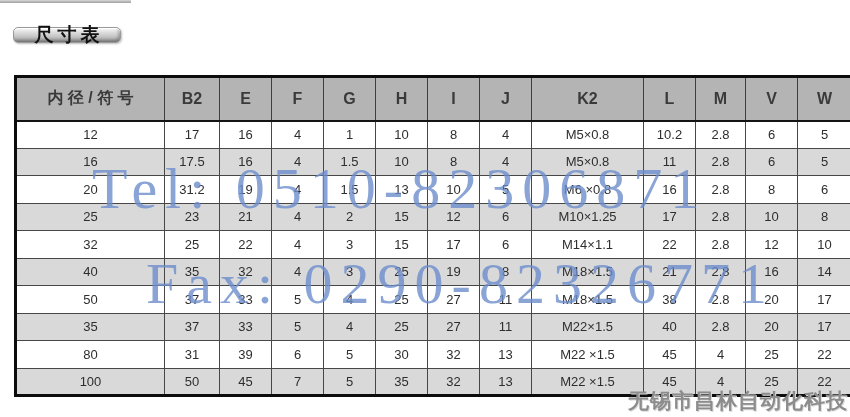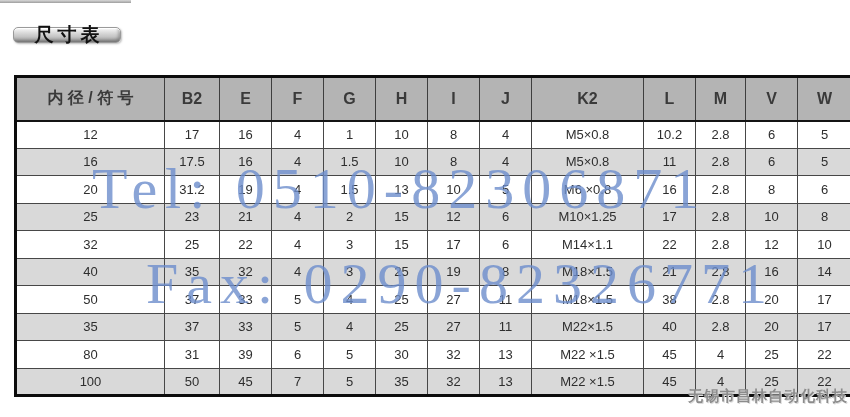--- a/index.html
+++ b/index.html
@@ -74,21 +74,21 @@
     opacity:0.8;
     letter-spacing:8px;
     white-space:nowrap;
     pointer-events:none;
     z-index:5;
   }
   .wm-tel { left:92px;  top:160px; }
   .wm-fax { left:146px; top:255px; }
   .wm-company {
     position:absolute; right:2px; top:387px;
-    font-size:15px; font-weight:bold;
+    font-size:21px; font-weight:bold;
     color:var(--company-gray,#8c8c8c);
     letter-spacing:1px;
     text-shadow:1px 1px 0 #dcdcdc;
     white-space:nowrap;
     pointer-events:none;
     z-index:6;
   }
 </style>
 </head>
 <body>

